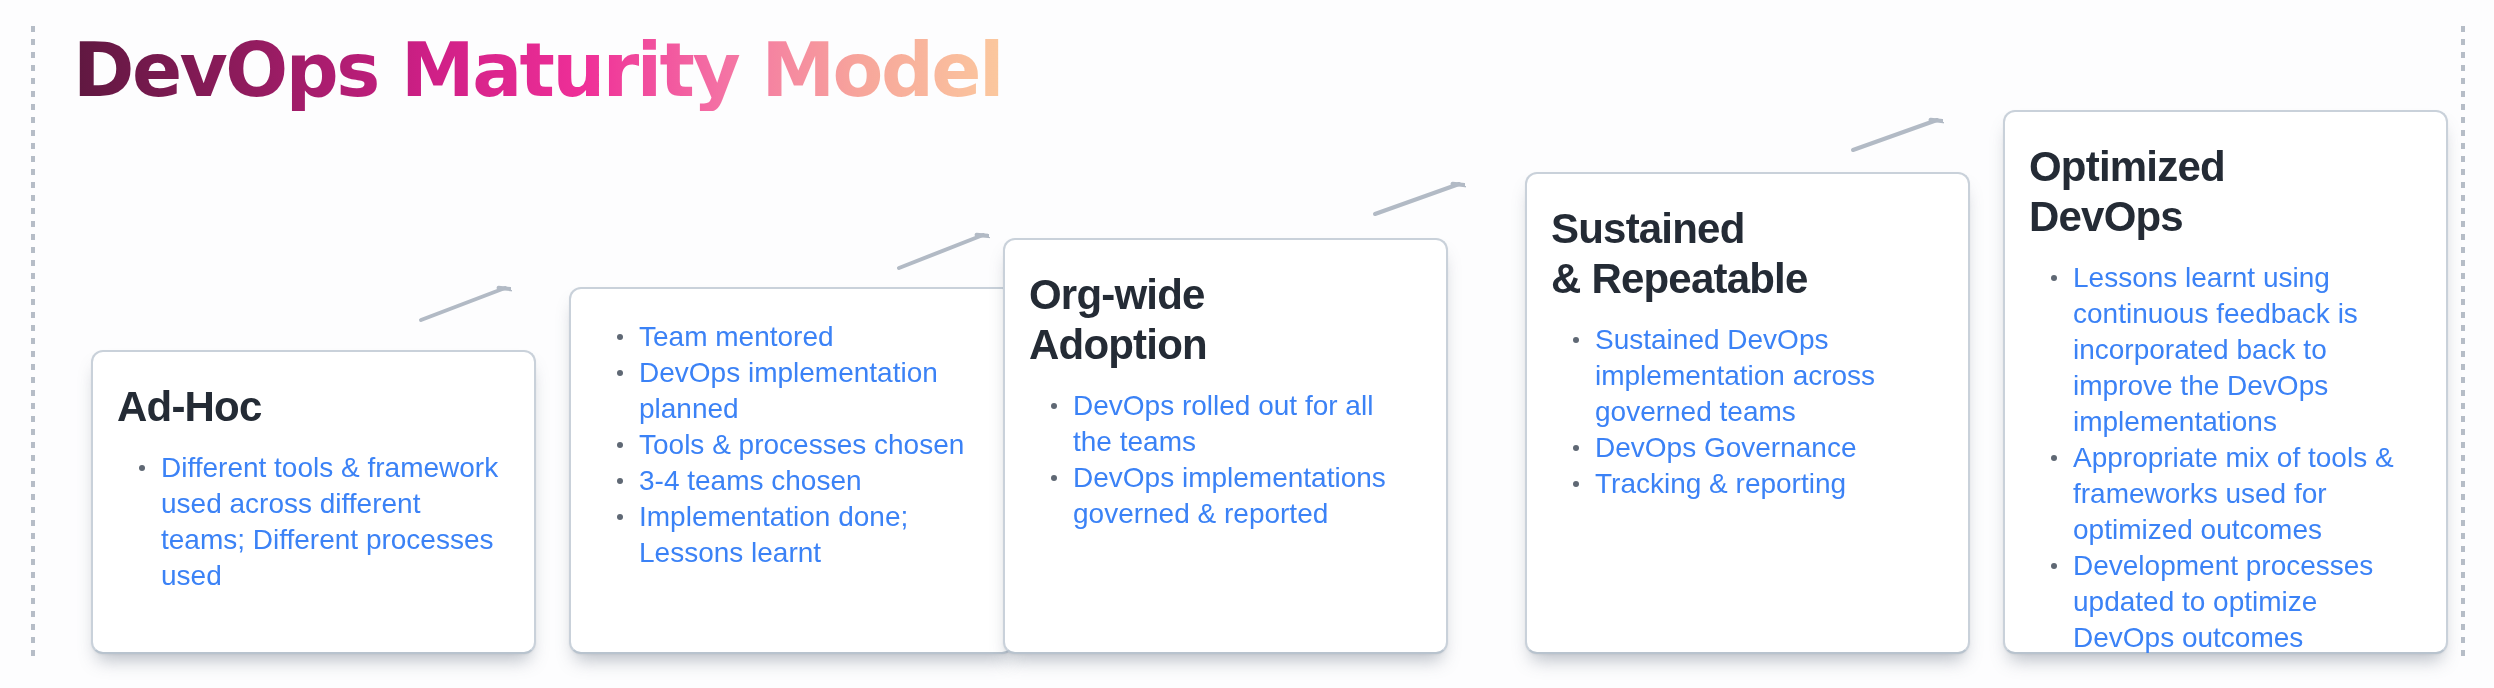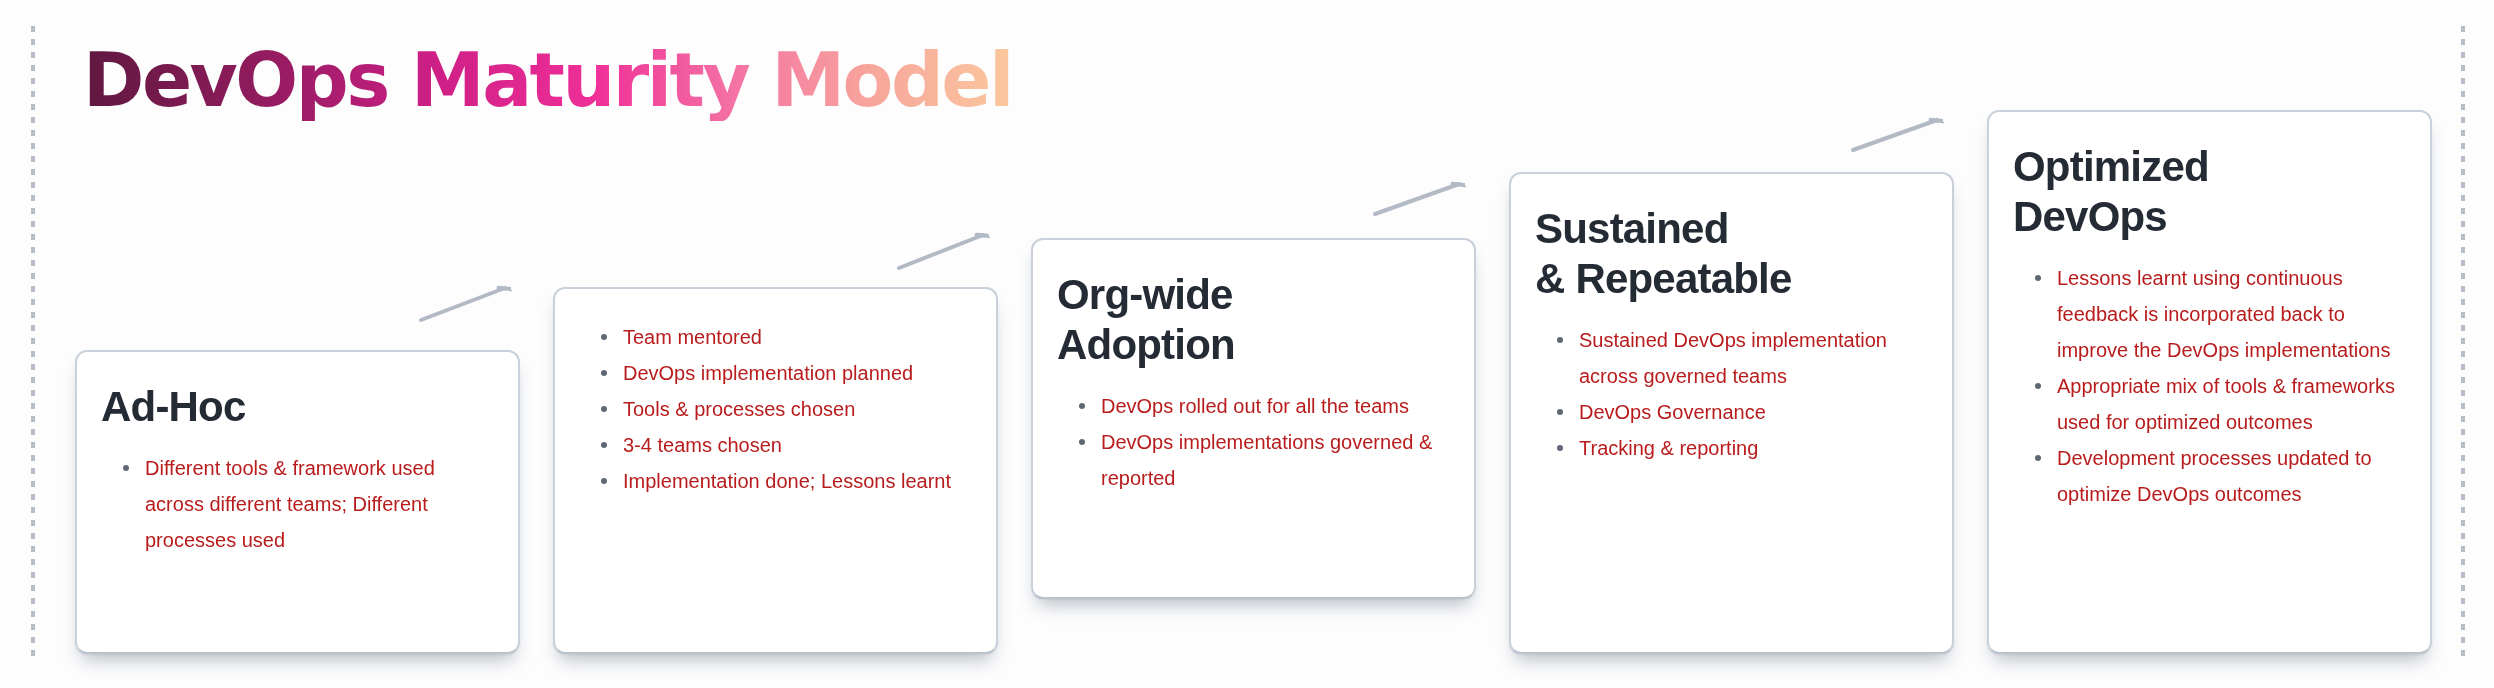--- a/index.html
+++ b/index.html
@@ -7,21 +7,21 @@
   #canvas{
     position:relative;
     width:2494px;height:688px;
     background:#fdfdfe;
     overflow:hidden;
     font-family:"Liberation Sans","DejaVu Sans",sans-serif;
   }
   
   #main-title{
     position:absolute;left:73px;top:30px;
-    margin:10px;
+    margin:0;
     font-family:"DejaVu Sans","Liberation Sans",sans-serif;
     font-size:74px;line-height:1.1;font-weight:700;
     letter-spacing:-2.5px;
     background:linear-gradient(90deg,#5f1840 0%,#8e1b5c 18%,#ce1f86 38%,#ef2f98 55%,#f472a4 70%,#f7a69b 85%,#fbc89e 100%);
     -webkit-background-clip:text;background-clip:text;
     -webkit-text-fill-color:transparent;color:transparent;
     white-space:nowrap;
   }
   
   .guide{
@@ -32,46 +32,47 @@
   #guide-right{left:2461px;}
   
   .card{
     position:absolute;
     background:#ffffff;
     border:2px solid #c9d1da;
     border-bottom-color:#b8c3ce;
     border-radius:12px;
     box-shadow:0 12px 18px -6px rgba(105,115,130,0.45),0 1px 2px rgba(0,0,0,0.05);
     padding:30px 22px 20px 24px;
+    margin-left:16px;
   }
   .card h2{
     margin:0 0 18px 0;
     font-size:42px;line-height:1.19;font-weight:700;
     letter-spacing:-0.8px;
     color:#242b35;
     white-space:pre-line;
   }
   .card ul{
     margin:0;padding:0 12px 0 44px;
     list-style:none;
   }
   .card li{
     position:relative;
-    font-size:20px;line-height:36px;
-    color:#b91c1c;
+    font-size:28px;line-height:36px;
+    color:#3b82f6;
   }
   .card li::before{
     content:"";
     position:absolute;left:-22px;top:15px;
     width:6px;height:6px;border-radius:50%;
     background:#5f6874;
   }
   #card-0{left:75px; top:350px;width:445px;height:304px;}
   #card-1{left:553px; top:287px;width:445px;height:367px;}
-  #card-2{left:1031px;top:238px;width:445px;height:361px;}
+  #card-2{left:987px;top:238px;width:445px;height:416px;}
   #card-3{left:1509px;top:172px;width:445px;height:482px;}
   #card-4{left:1987px;top:110px;width:445px;height:544px;}
   
   #arrows{position:absolute;left:0;top:0;width:2494px;height:688px;pointer-events:none;}
 </style>
 </head>
 <body>
 
 <div id="canvas">
 

